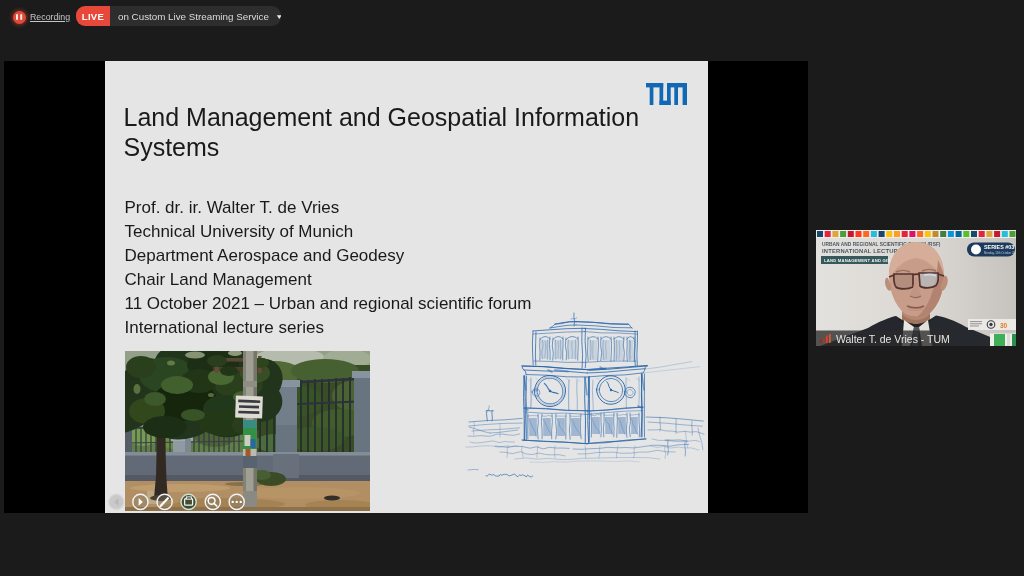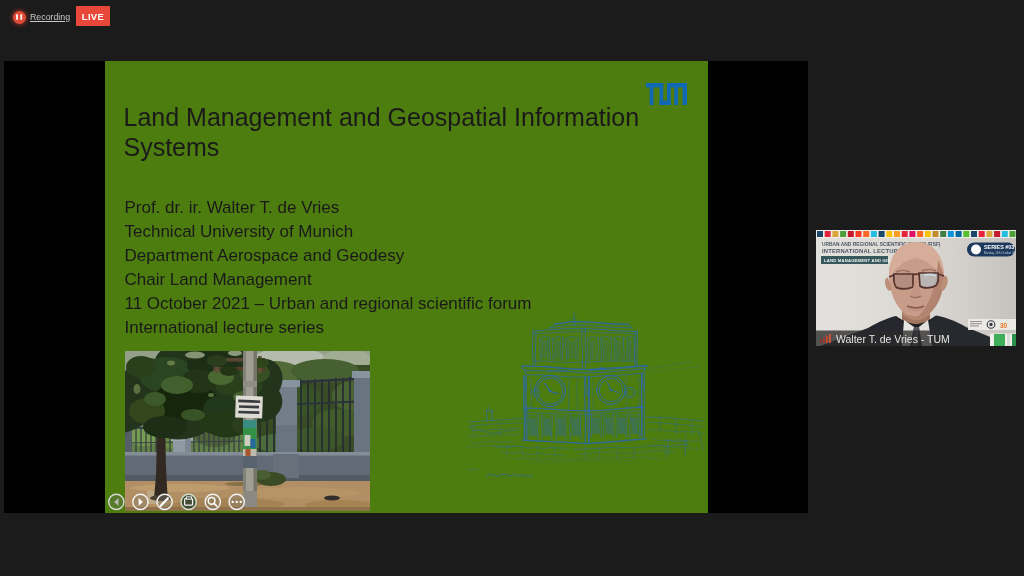--- a/index.html
+++ b/index.html
@@ -4,43 +4,44 @@
 <style>
   * { margin:0; padding:0; box-sizing:border-box; }
   html,body { width:1024px; height:576px; background:#1b1b1b; font-family:"Liberation Sans", sans-serif; overflow:hidden; }
   .abs { position:absolute; }
 
   
   #recdot { left:13px; top:10.5px; width:13px; height:13px; border-radius:50%;
     background:#e04a38; box-shadow:0 0 4px 1px rgba(224,70,50,.55); }
   #recdot:after { content:""; position:absolute; left:3.2px; top:3.6px; width:2.3px; height:5.6px; background:#ffe8e4; box-shadow:4.2px 0 0 #ffe8e4; border-radius:1px; filter:blur(.5px); }
   #rectext { left:30px; top:11.5px; font-size:8.8px; color:#c6c6c6;text-decoration:underline; }
-  #livepill { left:76px; top:6px; height:20px; border-radius:0; overflow:hidden; display:flex; }
+  #livepill { left:76px; top:6px; height:20px; border-radius:9px; overflow:hidden; display:flex; }
   #liveseg { background:#e8483a; color:#fff; font-weight:bold; font-size:9.5px; width:34px; letter-spacing:.2px;
     display:flex; align-items:center; justify-content:center; letter-spacing:.3px;}
   #streamseg { background:#2d2d2d; color:#dcdcdc; font-size:9.8px; width:171px; white-space:nowrap;
     display:flex; align-items:center; padding-left:8px; }
   #streamseg .tri { margin-left:7px; font-size:6.5px; color:#e8e8e8; transform:scaleX(1.25); }
 
   
   #canvas { left:4px; top:61px; width:804px; height:452px; background:#000; }
-  #slide { left:105px; top:61px; width:603px; height:452px; background:#4d7c0f; }
+  #slide { left:105px; top:61px; width:603px; height:452px; background:#e5e5e5; }
   #title { left:18.5px; top:42px; width:560px; font-size:25px; line-height:29.5px; color:#1a1a1a; }
   #lines { left:19.5px; top:134.5px; font-size:17px; line-height:24px; color:#1a1a1a; }
 
   
   #cam { left:816px; top:230px; width:200px; height:116px; background:#84cc16; overflow:hidden; }
 </style>
 </head>
 <body>
 
 <div class="abs" id="recdot"></div>
 <div class="abs" id="rectext">Recording</div>
 <div class="abs" id="livepill">
   <div id="liveseg">LIVE</div>
+  <div id="streamseg">on Custom Live Streaming Service<span class="tri">▼</span></div>
 </div>
 
 <div class="abs" id="canvas"></div>
 
 <div class="abs" id="slide">
   <div class="abs" id="tumlogo" style="left:541px;top:22px;width:41px;height:22px;">
     <svg width="41" height="22" viewBox="0 0 41 22">
       <g fill="#1168b4">
         <rect x="0" y="0" width="17.2" height="4.4"></rect>
         <rect x="3.7" y="0" width="3.7" height="22"></rect>

